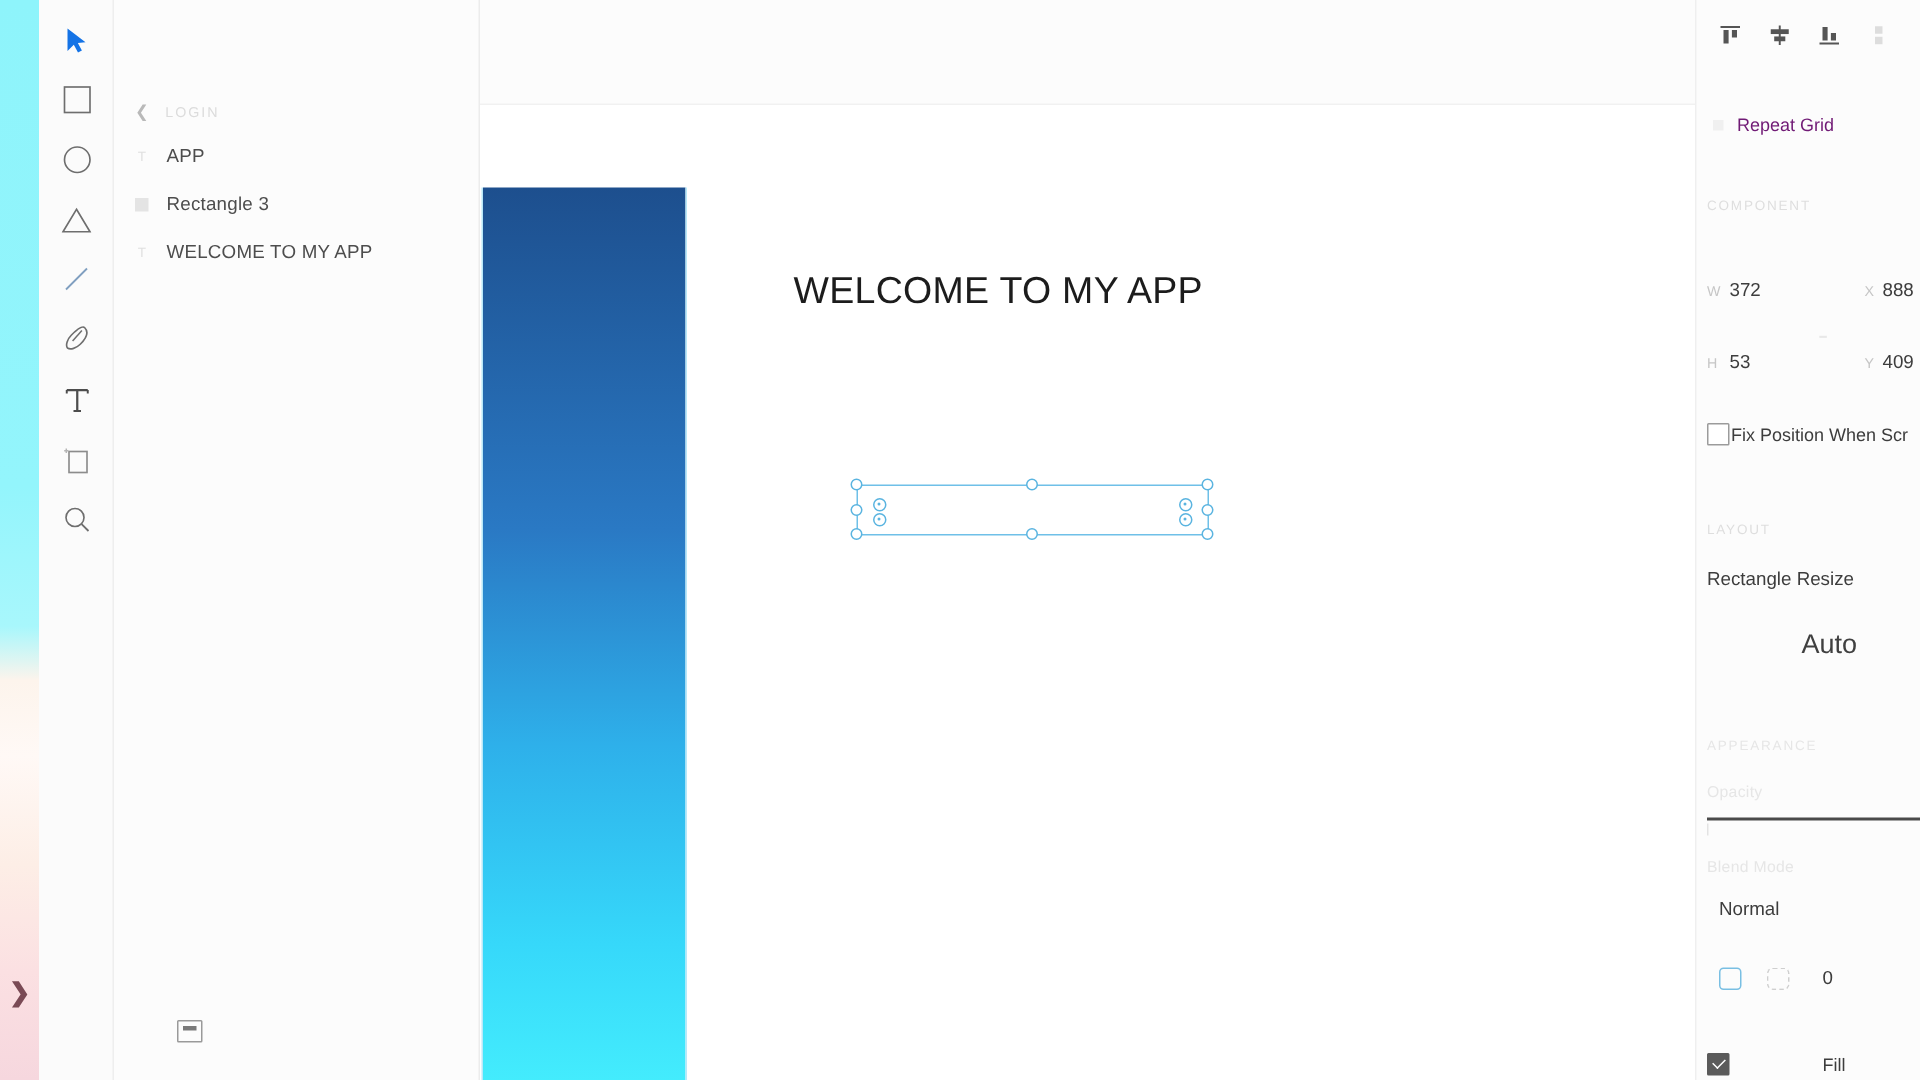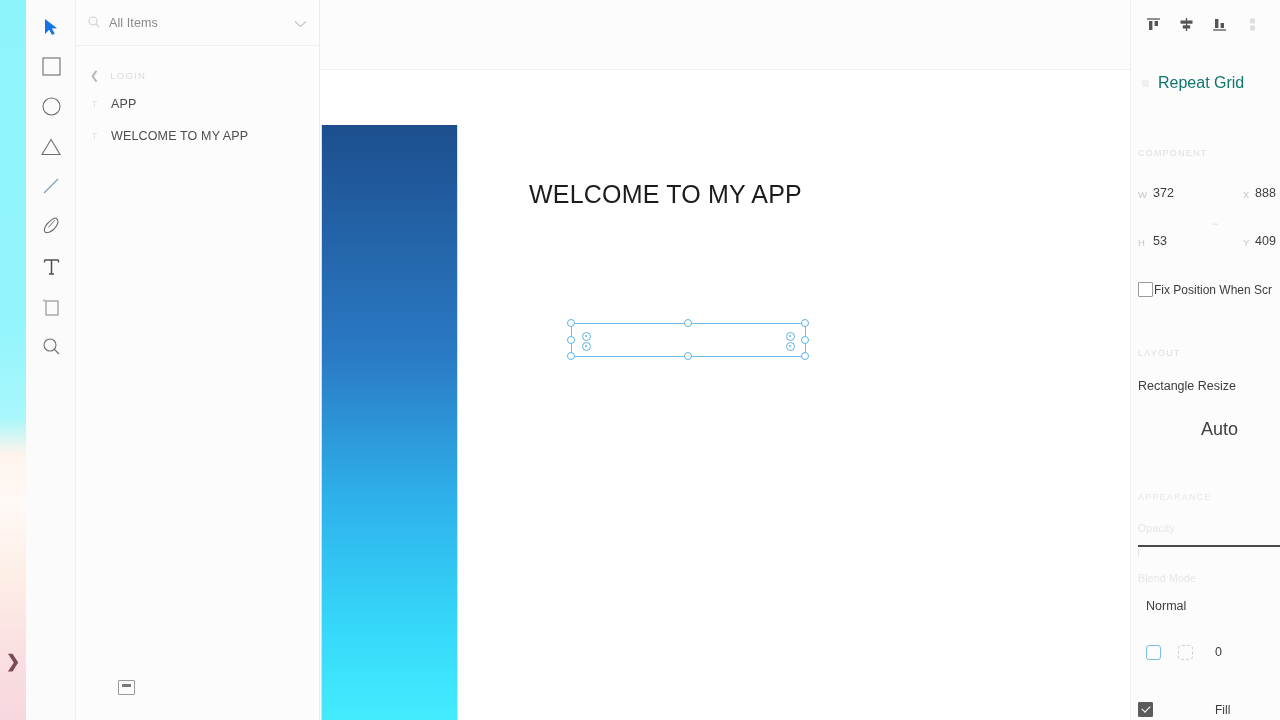--- a/index.html
+++ b/index.html
@@ -157,21 +157,21 @@
   .align-btn.dim { opacity: .18; }
 
   .repeat-row {
     position: absolute; left: 0; top: 73px; width: 150px; height: 20px;
     display: flex; align-items: center;
   }
   .repeat-sq {
     width: 7px; height: 7px; margin-left: 11px; margin-right: 9px;
     background: #f0f0f0;
   }
-  .repeat-label { font-size: 16px; color: #0f766e; }
+  .repeat-label { font-size: 12px; color: #701a75; }
 
   .sec-label {
     position: absolute; left: 7px;
     font-size: 9px; letter-spacing: 1.2px; color: #dedede;
   }
   .sec-label.faint { color: #e6e6e6; }
 
   .dim-row { position: absolute; left: 0; width: 150px; height: 18px; }
   .dim-key {
     position: absolute; font-size: 9.5px; color: #c6c6c6;
@@ -294,44 +294,34 @@
       <span>
         <svg width="19" height="19" viewBox="0 0 19 19">
             <circle cx="8" cy="8" r="6" fill="none" stroke="#6e6e6e" stroke-width="1.1"></circle>
             <line x1="12.4" y1="12.4" x2="17" y2="17" stroke="#6e6e6e" stroke-width="1.2"></line>
           </svg>
       </span>
     </div>
   </div>
 
   <div class="layers">
-    <div class="search-row">
-      <span class="search-icon">
-        <svg width="12" height="12" viewBox="0 0 12 12">
-            <circle cx="5" cy="5" r="4" fill="none" stroke="#9a9a9a" stroke-width="1.1"></circle>
-            <line x1="8" y1="8" x2="11.2" y2="11.2" stroke="#9a9a9a" stroke-width="1.1"></line>
-          </svg>
-      </span>
-      <span class="search-text" placeholder="All Items">All Items</span>
-      <span class="chev">
-        <svg width="13" height="8" viewBox="0 0 13 8">
-            <path d="M1 1.5 L6.5 6.5 L12 1.5" fill="none" stroke="#8f8f8f" stroke-width="1.2"></path>
-          </svg>
-      </span>
-    </div>
 
     <div class="group-row">
       <span class="group-back">❮</span>
       <span class="group-name">LOGIN</span>
     </div>
 
     <div class="layer-list">
       <div class="layer-row">
         <span class="layer-thumb text-type">T</span>
         <span class="layer-label">APP</span>
+      </div>
+      <div class="layer-row">
+        <span class="layer-thumb"></span>
+        <span class="layer-label">Rectangle 3</span>
       </div>
       <div class="layer-row">
         <span class="layer-thumb text-type">T</span>
         <span class="layer-label">WELCOME TO MY APP</span>
       </div>
     </div>
 
     <div class="artboard-btn">
         <i></i>
       </div>
@@ -402,21 +392,21 @@
             </svg>
         </span>
       </div>
     </div>
 
     <div class="repeat-row">
       <span class="repeat-sq"></span>
       <span class="repeat-label">Repeat Grid</span>
     </div>
 
-    <div class="sec-label" style="top:148px">COMPONENT</div>
+    <div class="sec-label" style="top:132px">COMPONENT</div>
 
     <div class="dim-row" style="top:186px">
       <span class="dim-key" style="left:7px;  top:3px">W</span>
       <span class="dim-val" style="left:22px; top:0">372</span>
       <span class="dim-key" style="left:112px;top:3px">X</span>
       <span class="dim-val" style="left:124px;top:0">888</span>
     </div>
     <div class="link-dot">━</div>
     <div class="dim-row" style="top:234px">
       <span class="dim-key" style="left:7px;  top:3px">H</span>

